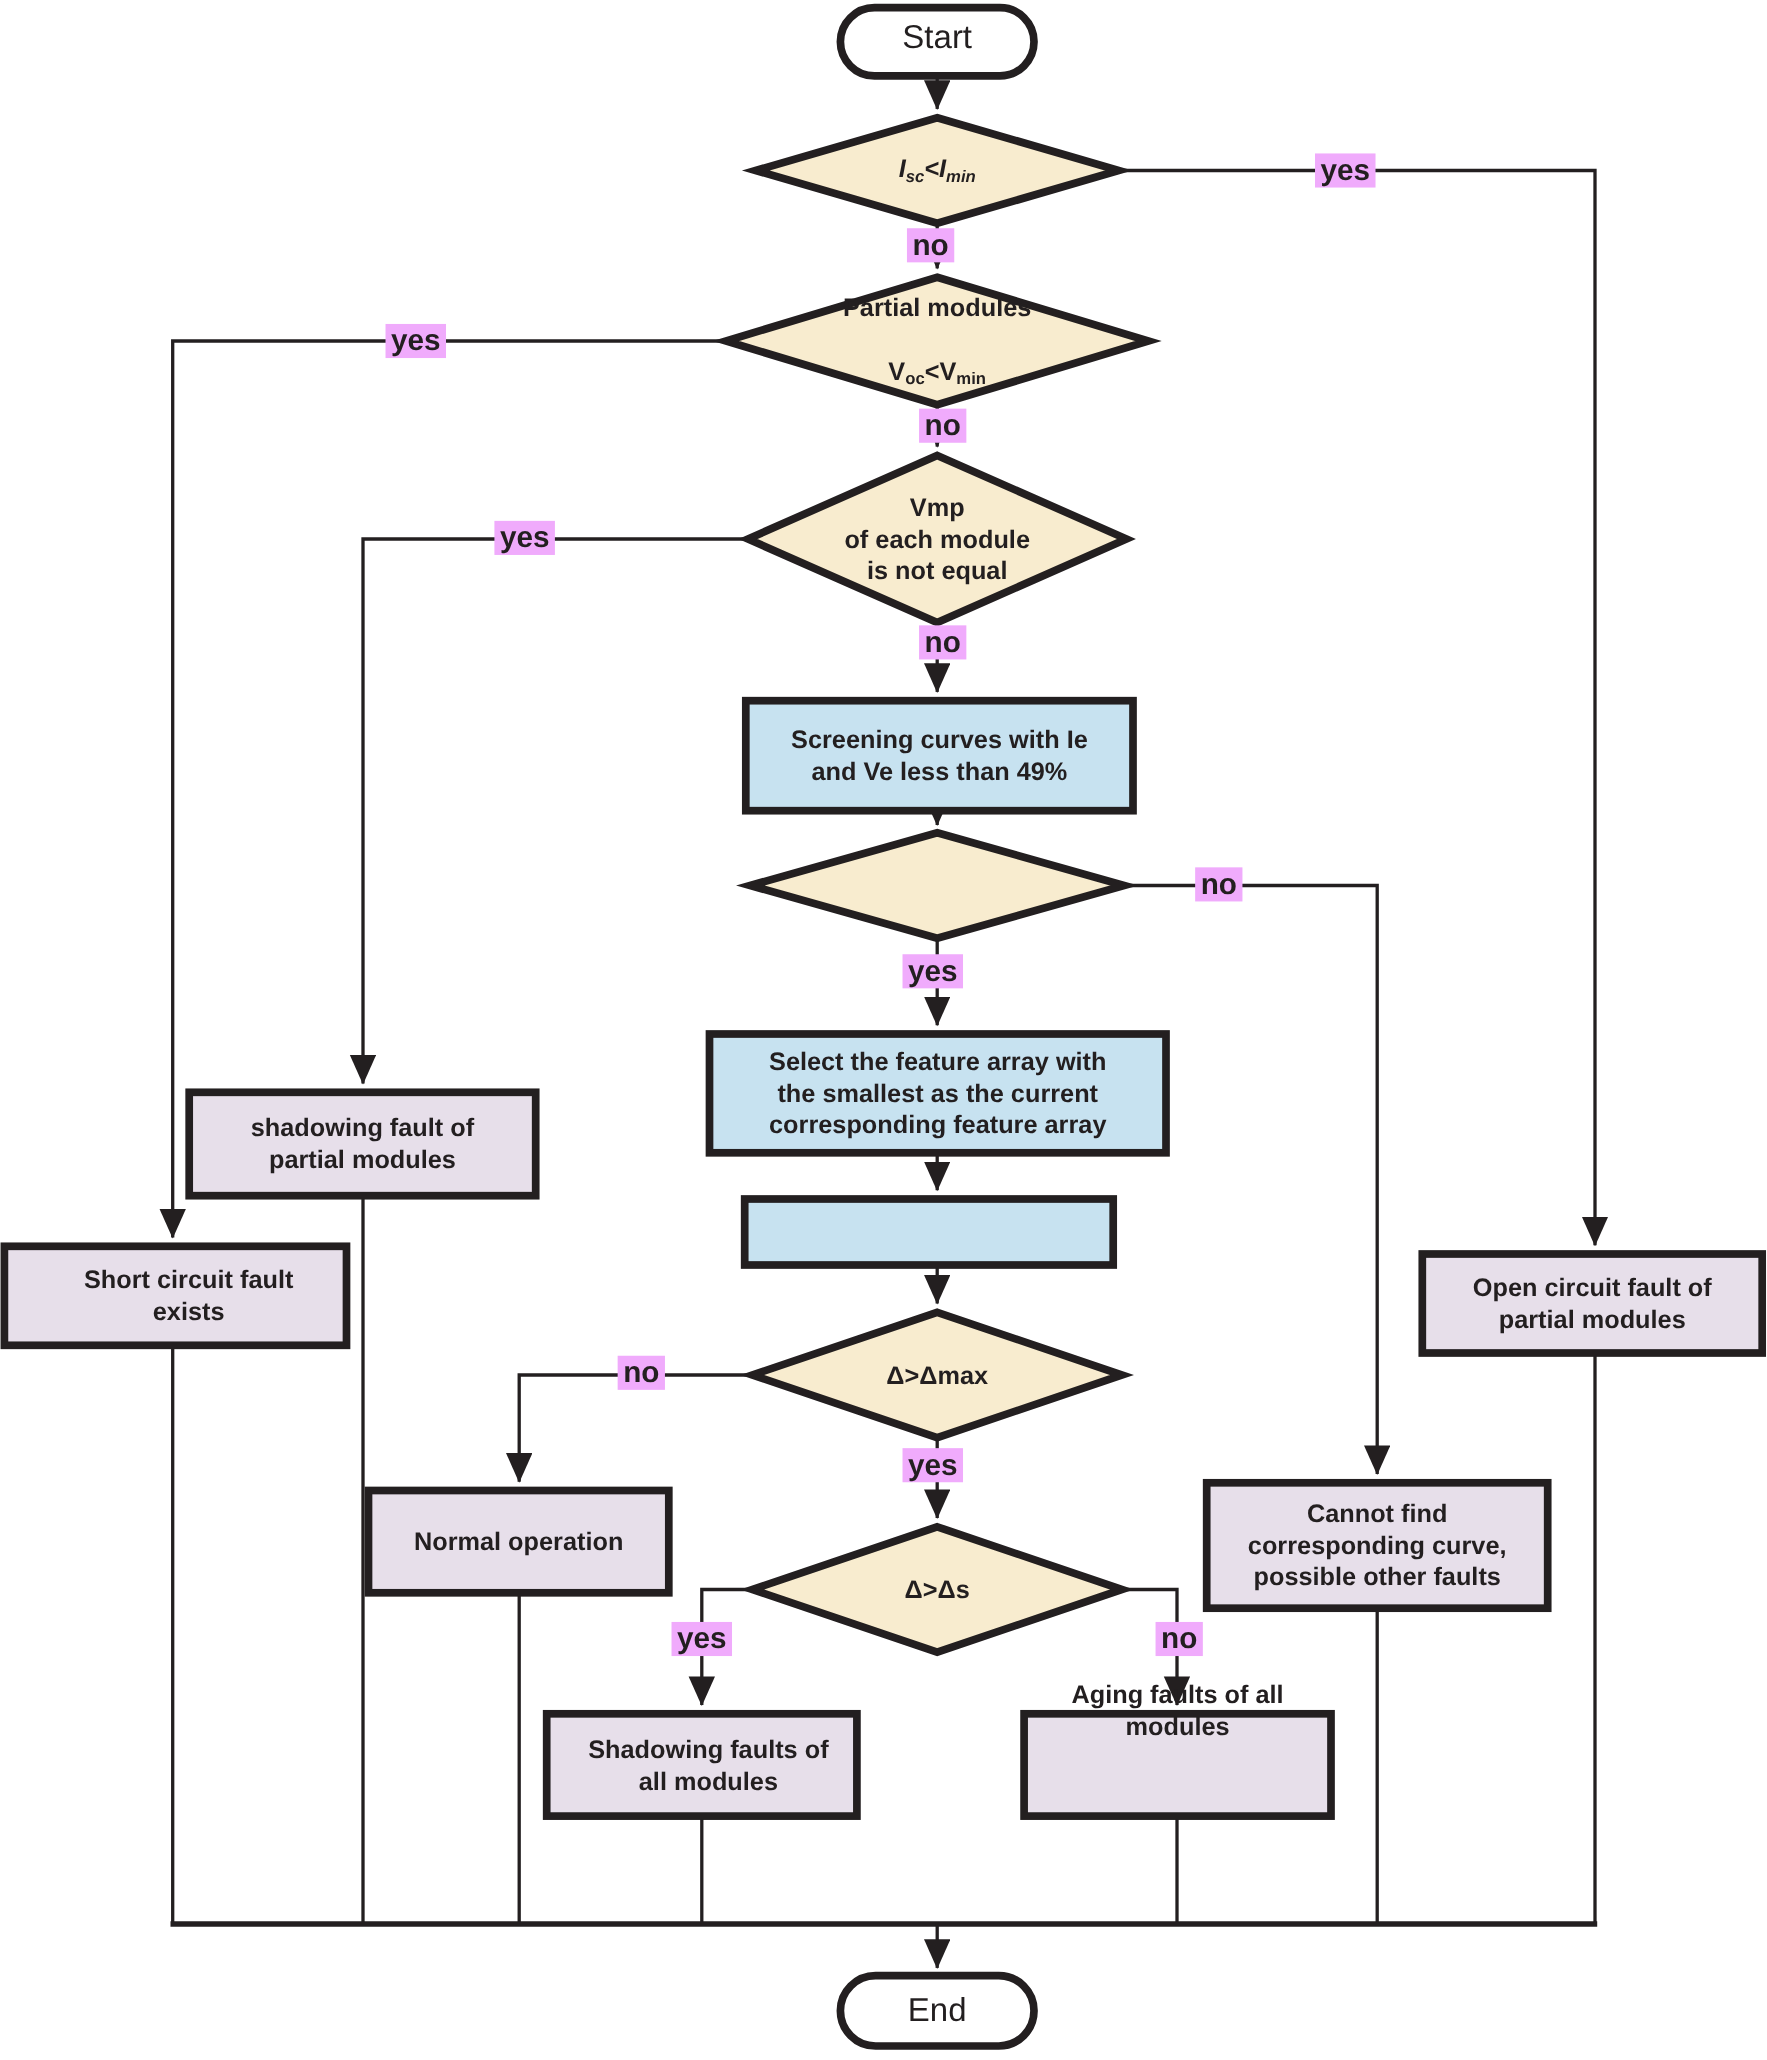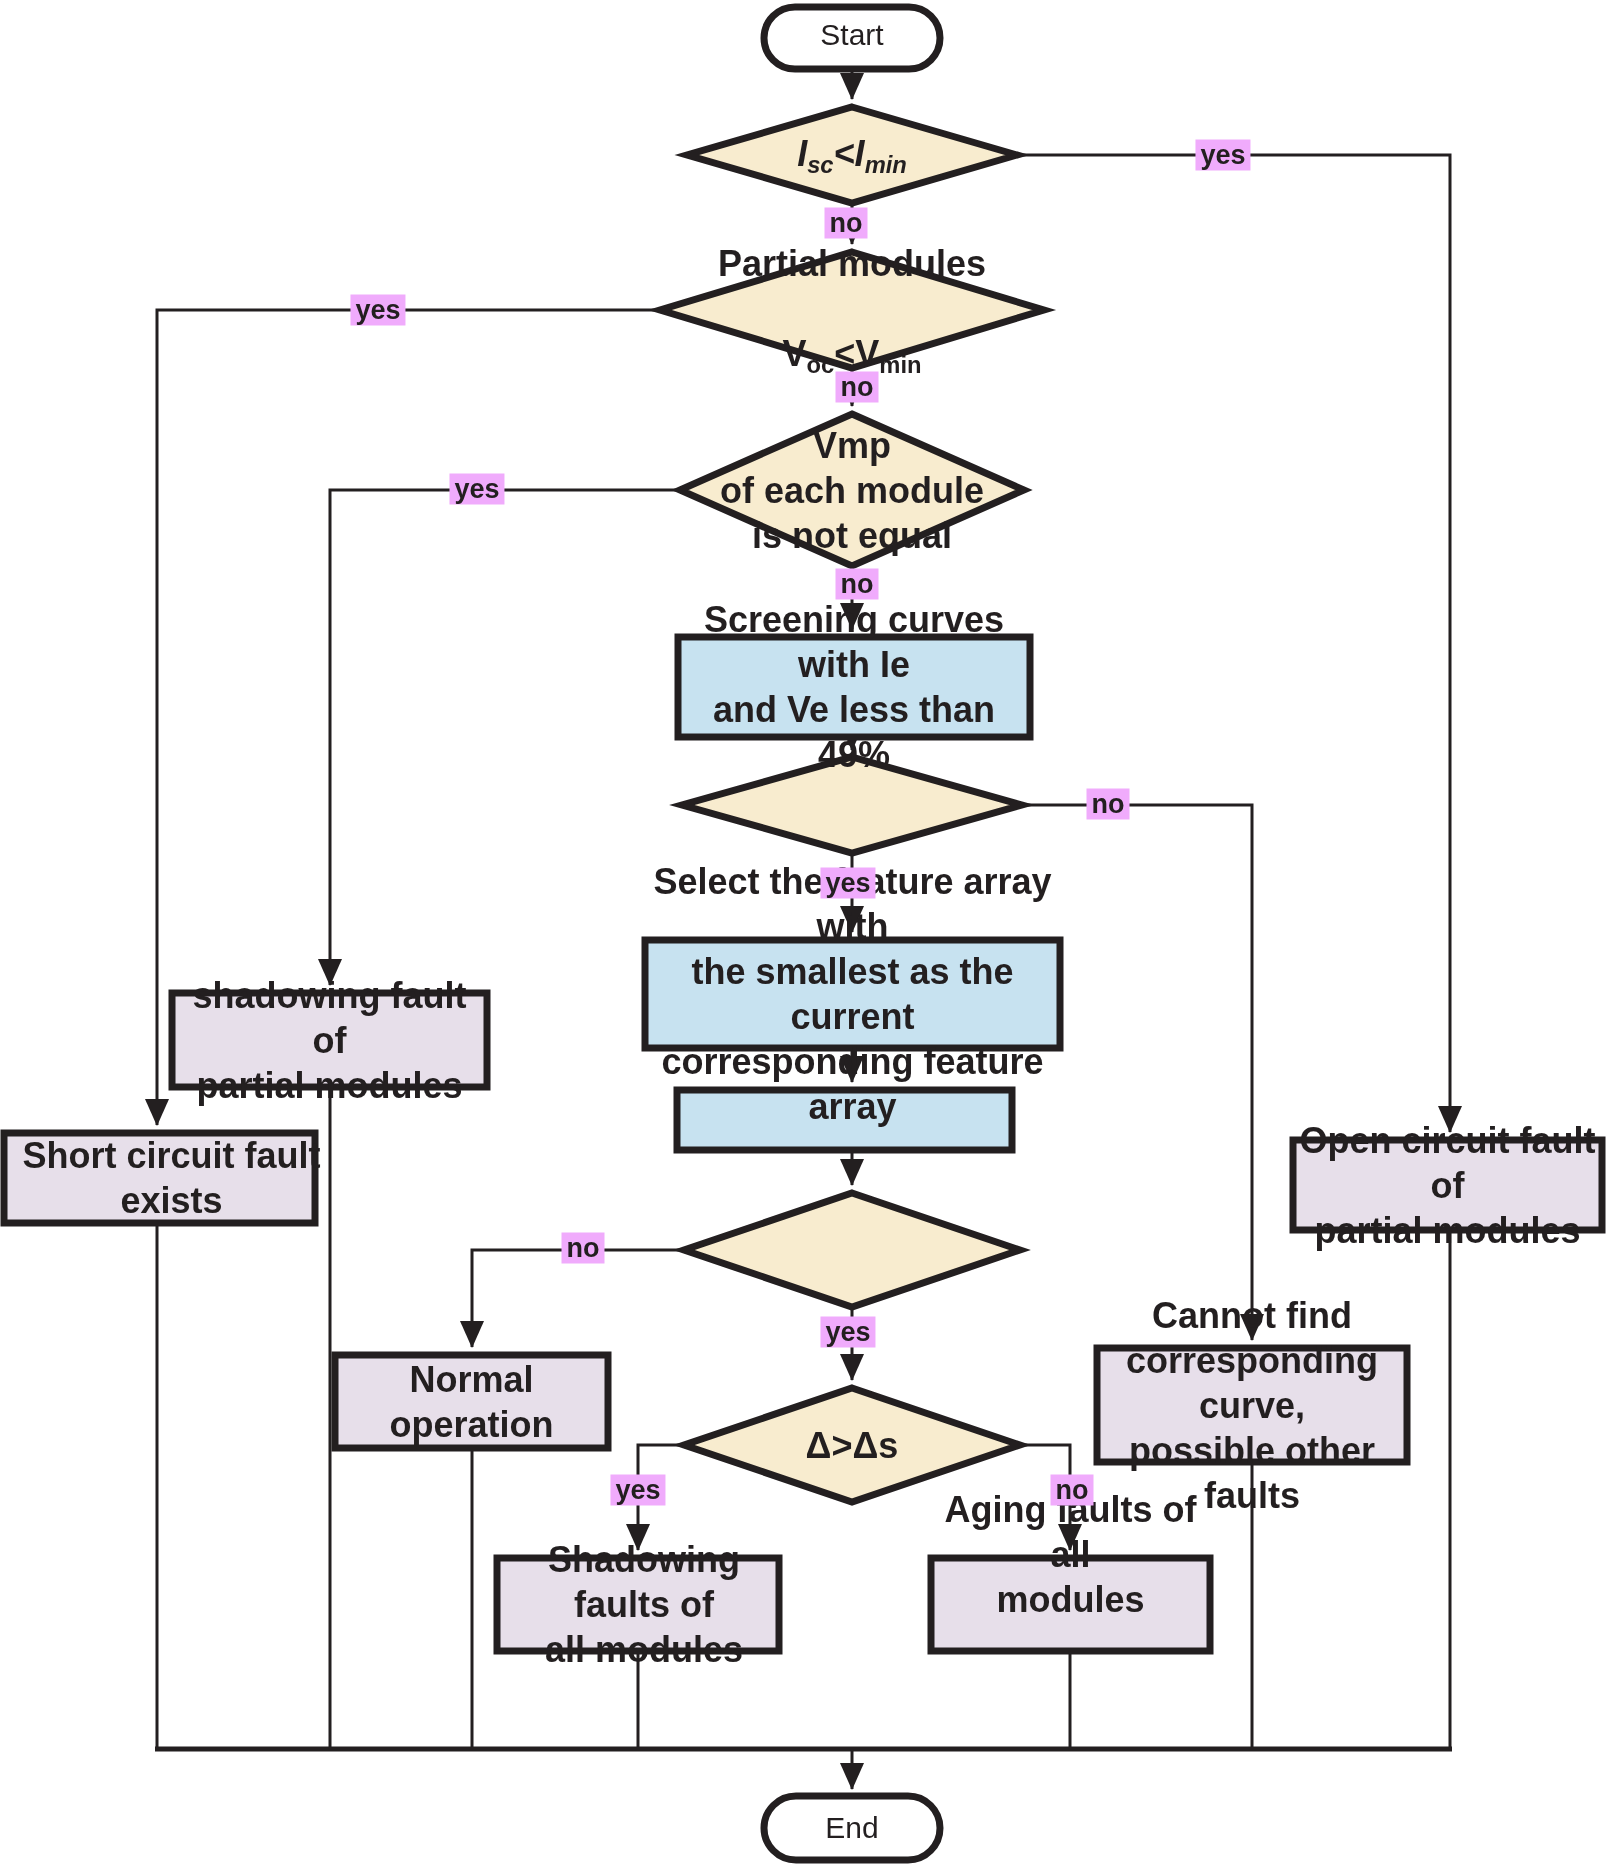--- a/index.html
+++ b/index.html
@@ -11,21 +11,21 @@
     overflow:hidden;
   }
   svg.canvas{position:absolute;left:0;top:0;}
   .shape{stroke:#231F20;stroke-width:7;stroke-linejoin:miter;}
   .edge{stroke:#231F20;stroke-width:3;fill:none;}
   .edge.thick{stroke-width:5;}
   .node-label{
     position:absolute;
     display:flex;align-items:center;justify-content:center;
     text-align:center;
-    font-weight:bold;font-size:36px;line-height:1.25;
+    font-weight:bold;font-size:23px;line-height:1.25;
     white-space:pre-line;
     color:#231F20;
     pointer-events:none;
   }
   .node-label.terminal{font-weight:400;font-size:30px;}
   .edge-label{
     position:absolute;
     transform:translate(-50%,-50%);
     font-weight:bold;font-size:27px;line-height:1;
     background:#f0abfc;padding:2px 5px;
@@ -116,20 +116,21 @@
 
   <div class="node-label" style="left:678px;top:637px;width:352px;height:100px;">Screening curves with Ie
 and Ve less than 49%</div>
 
 
   <div class="node-label" style="left:645px;top:940px;width:415px;height:108px;">Select the feature array with
 the smallest as the current
 corresponding feature array</div>
 
 
+  <div class="node-label" style="left:684px;top:1193px;width:336px;height:114px;">Δ&gt;Δmax</div>
 
   <div class="node-label" style="left:684px;top:1388px;width:336px;height:114px;">Δ&gt;Δs</div>
 
   <div class="node-label" style="left:172px;top:993px;width:315px;height:94px;">shadowing fault of
 partial modules</div>
 
   <div class="node-label" style="left:16px;top:1133px;width:311px;height:90px;">Short circuit fault
 exists</div>
 
   <div class="node-label" style="left:1293px;top:1140px;width:309px;height:90px;">Open circuit fault of

